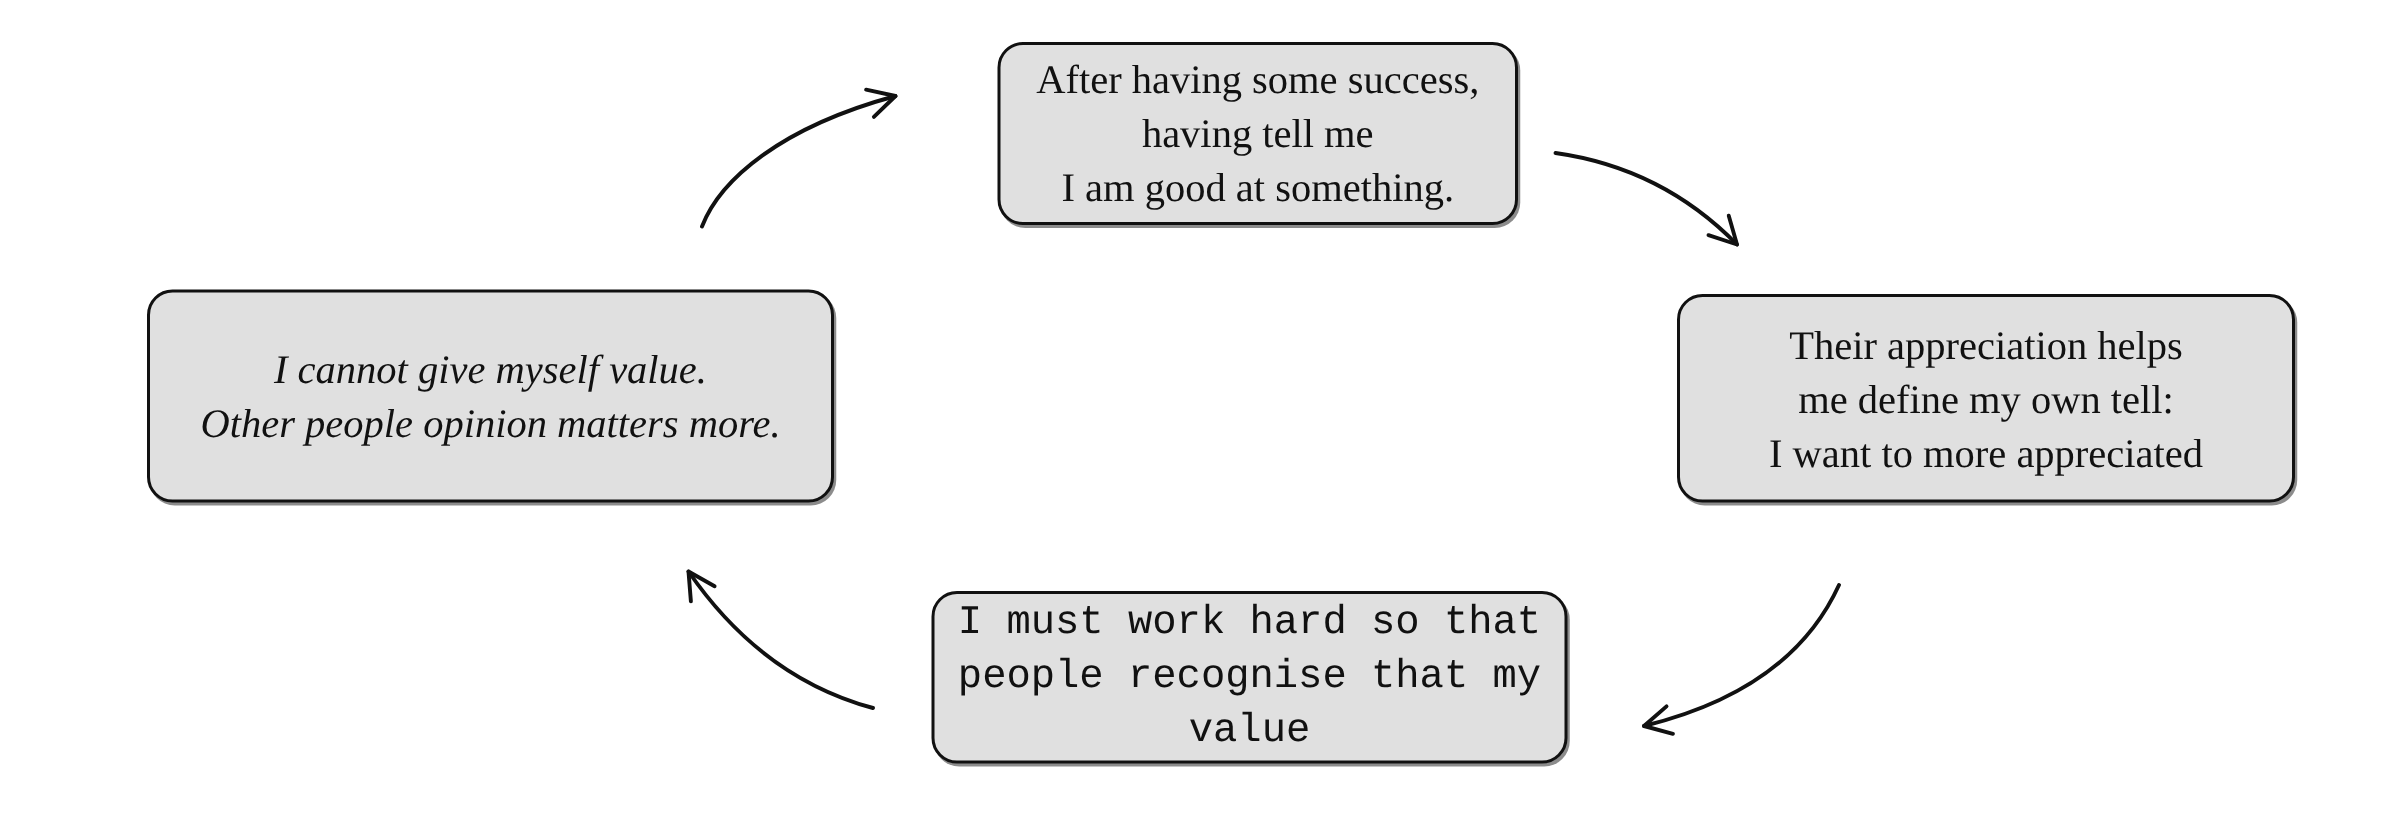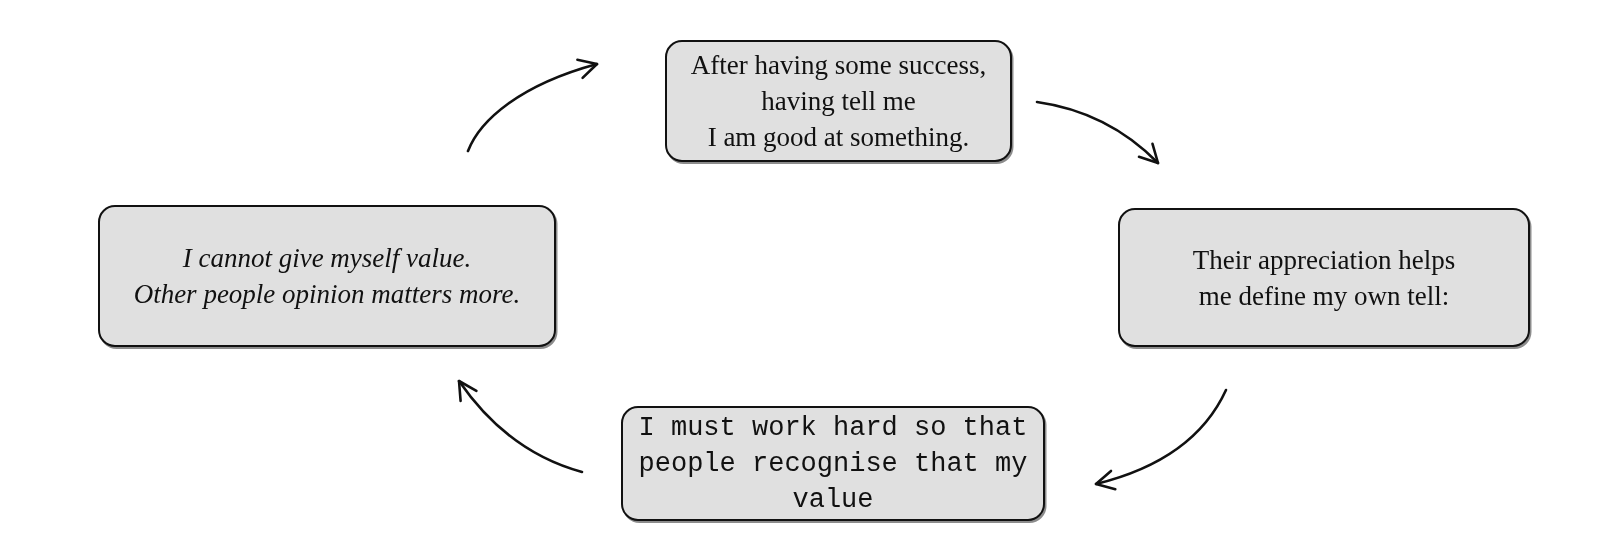--- a/index.html
+++ b/index.html
@@ -24,21 +24,20 @@
     box-shadow: 1.5px 2px 0 rgba(0,0,0,0.45);
     display: flex;
     flex-direction: column;
     justify-content: center;
     align-items: center;
     text-align: center;
     color: var(--text, #111111);
     font-size: 27px;
     line-height: 36px;
     padding: 4px 6px;
-    margin-top: 12px;
   }
   .node-top    { left: 665px;  top: 28px;  width: 347px; height: 122px; }
   .node-right  { left: 1118px; top: 196px; width: 412px; height: 139px; text-align: right; }
   .node-bottom { left: 621px;  top: 394px; width: 424px; height: 115px; font-family: Liberation Mono, monospace; }
   .node-left   { left: 98px;   top: 193px; width: 458px; height: 142px; font-style: italic; }
   .arrows-overlay {
     position: absolute;
     left: 0; top: 0;
     width: 1600px;
     height: 544px;
@@ -82,20 +81,21 @@
 
   <div class="node node-top">
     <div>After having some success,</div>
     <div>having tell me</div>
     <div>I am good at something.</div>
   </div>
 
   <div class="node node-right">
     <div>Their appreciation helps</div>
     <div>me define my own tell:</div>
+    <div>I want to more appreciated</div>
   </div>
 
   <div class="node node-bottom">
     <div>I must work hard so that</div>
     <div>people recognise that my value</div>
   </div>
 
   <div class="node node-left">
     <div>I cannot give myself value.</div>
     <div>Other people opinion matters more.</div>

